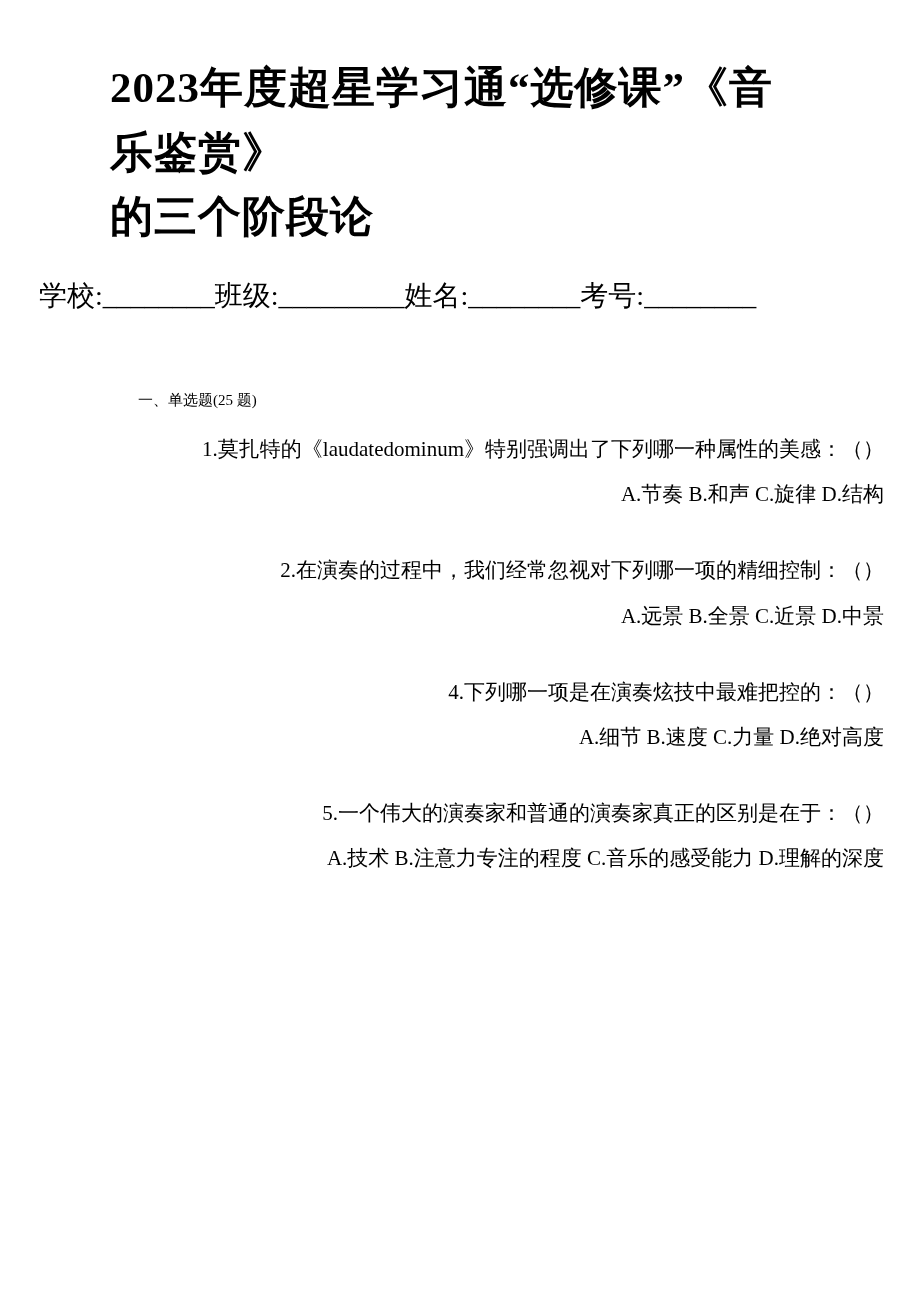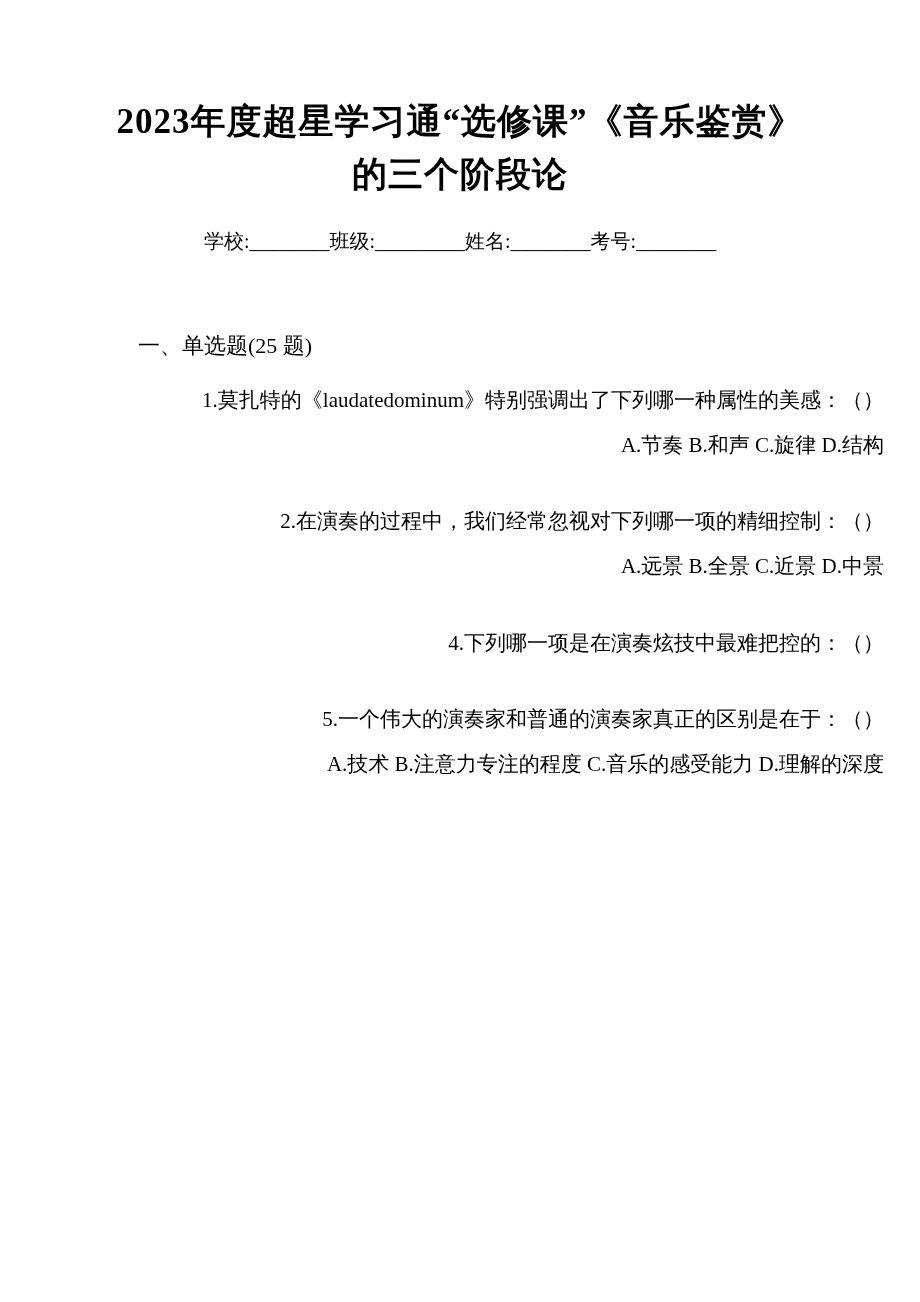--- a/index.html
+++ b/index.html
@@ -13,47 +13,48 @@
       min-height: 1302px;
       margin: 0 auto;
       background: #ffffff;
       color: #000000;
       font-family: "Liberation Serif", "DejaVu Serif", serif;
       box-sizing: border-box;
       overflow: hidden;
     }
     .title {
       margin: 0 auto;
-      padding-top: 96px;
+      padding-top: 56px;
       max-width: 700px;
-      text-align: center;
-      font-size: 35px;
+      text-align: left;
+      font-size: 43px;
       font-weight: 700;
       line-height: 1.5;
       letter-spacing: 1px;
     }
     .title-line {
       display: block;
     }
     .header-line {
       margin-top: 26px;
-      text-align: center;
-      font-size: 20px;
+      text-align: left;
+      font-size: 28px;
       line-height: 1.4;
       white-space: nowrap;
+      margin-left: 39px;
     }
     .header-line .blank {
       letter-spacing: 0;
     }
     .doc-body {
       margin: 74px 36px 0 138px;
       font-size: 21px;
     }
     .section-title {
-      font-size: 22px;
+      font-size: 15px;
       line-height: 1.5;
       margin-bottom: 16px;
     }
     .question {
       margin-bottom: 31px;
       text-align: right;
     }
     .q-text, .q-options {
       line-height: 2.15;
       word-break: break-all;
@@ -80,20 +81,21 @@
       <div class="q-options">A.节奏 B.和声 C.旋律 D.结构</div>
     </div>
 
     <div class="question">
       <div class="q-text">2.在演奏的过程中，我们经常忽视对下列哪一项的精细控制：（）</div>
       <div class="q-options">A.远景 B.全景 C.近景 D.中景</div>
     </div>
 
     <div class="question">
       <div class="q-text">4.下列哪一项是在演奏炫技中最难把控的：（）</div>
+      <div class="q-options">A.细节 B.速度 C.力量 D.绝对高度</div>
     </div>
 
 
     <div class="question">
       <div class="q-text">5.一个伟大的演奏家和普通的演奏家真正的区别是在于：（）</div>
       <div class="q-options">A.技术 B.注意力专注的程度 C.音乐的感受能力 D.理解的深度</div>
     </div>
 
 
   </div>

